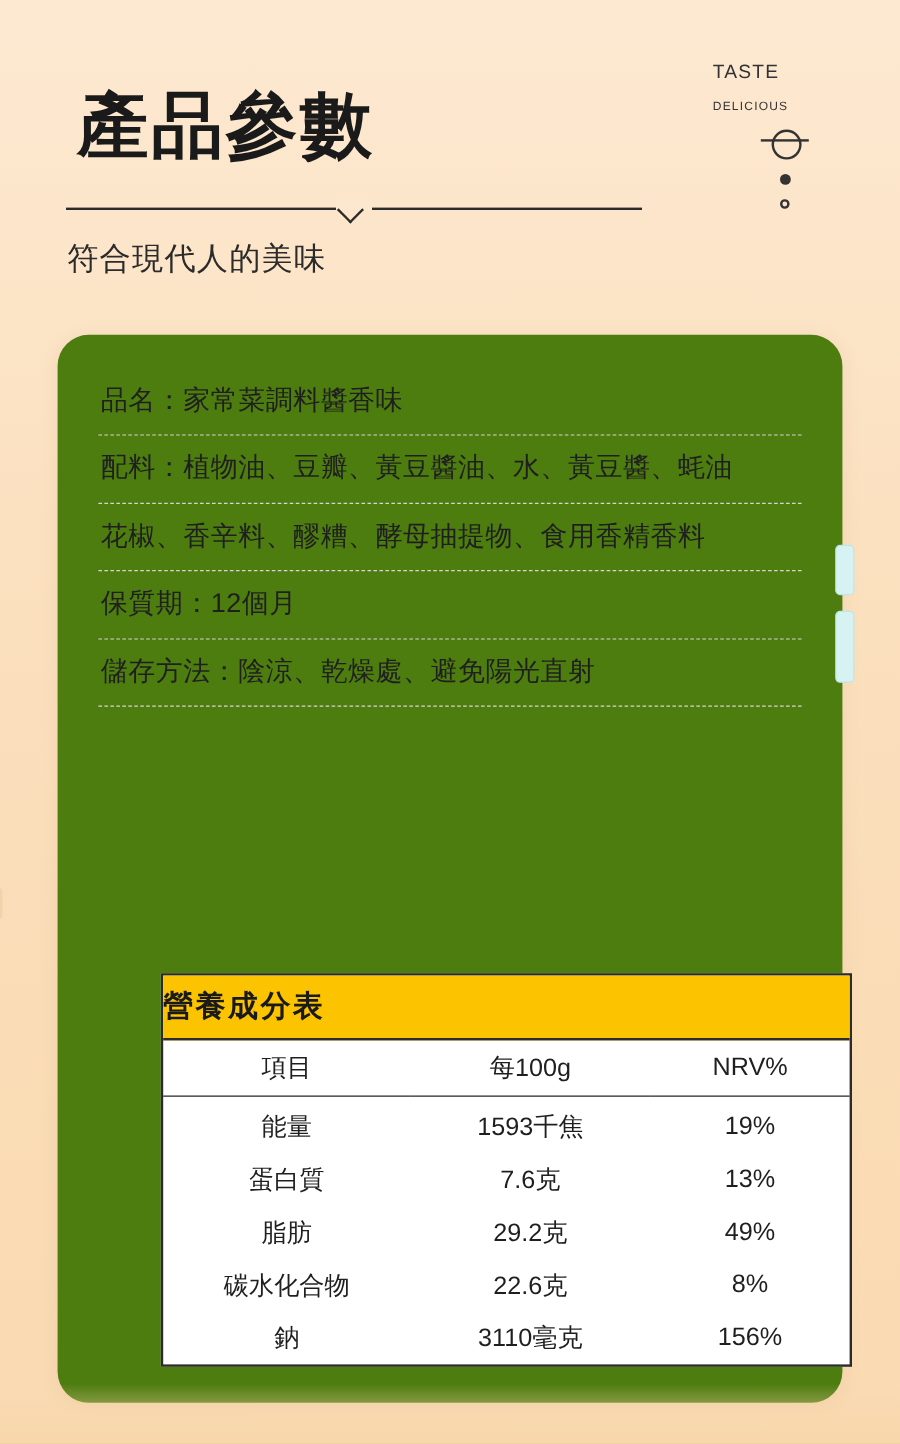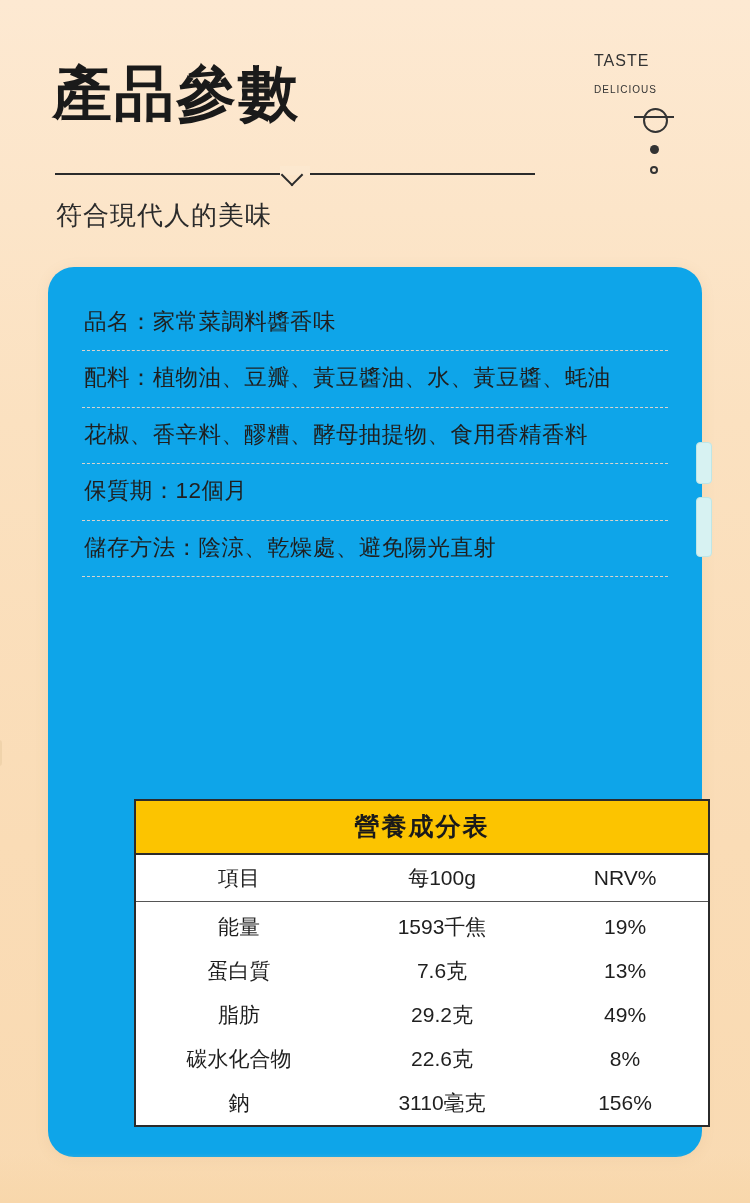--- a/index.html
+++ b/index.html
@@ -33,21 +33,21 @@
     left: 52px;
     top: 62px;
     width: 480px;
   }
   .main-title {
     font-size: 60px;
     font-weight: 900;
     letter-spacing: 2px;
     color: #1a1a1a;
     line-height: 1.05;
-    margin: 0;
+    margin: 12px;
     font-family: "DejaVu Sans", "Liberation Sans", sans-serif;
   }
   .divider-wrap {
     position: absolute;
     left: 55px;
     top: 166px;
     width: 480px;
     height: 22px;
   }
   .divider-line {
@@ -144,24 +144,24 @@
     width: 8px; height: 8px;
     border-radius: 50%;
     border: 2px solid #333;
     box-sizing: border-box;
   }
 
   
   .card {
     position: absolute;
     left: 48px;
-    top: 267px;
+    top: 279px;
     width: 654px;
     height: 890px;
-    background: #0ea5e9;
+    background: #4d7c0f;
     border-radius: 26px;
     box-shadow: 0 2px 14px rgba(170,130,80,0.10);
   }
 
   
   .side-tab {
     position: absolute;
     right: -10px;
     width: 14px;
     border-radius: 4px;
@@ -205,21 +205,20 @@
     position: absolute;
     left: 86px;
     top: 532px;
     width: 576px;
     border: 2px solid #2b2b2b;
     box-sizing: border-box;
     background: #fff;
   }
   .nutri-title {
     background: #fcc400;
-    text-align: center;
     font-size: 25px;
     font-weight: bold;
     color: #1a1a1a;
     padding: 9px 0 10px;
     border-bottom: 2px solid #2b2b2b;
     letter-spacing: 2px;
   }
   .nutri-table {
     width: 100%;
     border-collapse: collapse;

